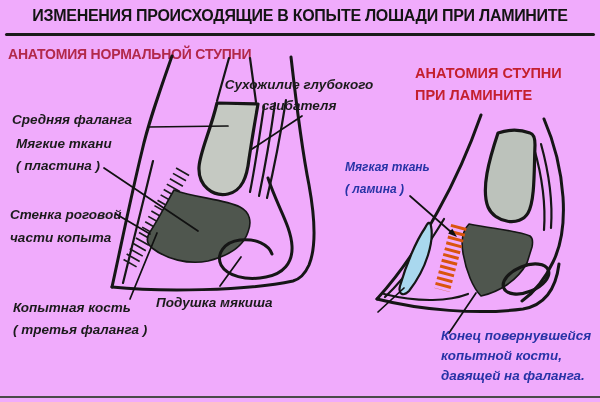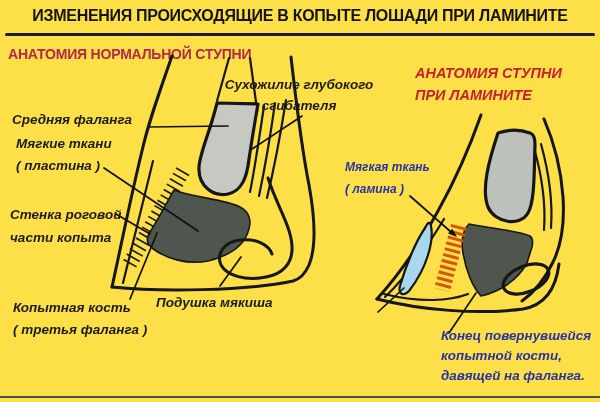--- a/index.html
+++ b/index.html
@@ -1,31 +1,31 @@
 <!DOCTYPE html>
 <html><head>
 <meta charset="utf-8">
 <style>
   html,body{margin:0;padding:0;}
   .stage{
     position:relative;width:600px;height:402px;overflow:hidden;
-    background:#fde047;
+    background:#f0abfc;
     font-family:"Liberation Sans", sans-serif;
   }
   .abs{position:absolute;}
   .title{
     left:0;top:7px;width:600px;text-align:center;
     font-size:16px;font-weight:bold;letter-spacing:-0.3px;color:#141414;
     white-space:nowrap;
   }
   .hr-line{left:5px;top:33px;width:590px;height:3px;background:#1a1a1a;border-radius:2px;}
   .bottom-line{left:0;top:396px;width:600px;height:2px;background:#4a4a4a;}
   .heading{font-weight:bold;white-space:nowrap;}
   .heading-left{left:8px;top:46px;font-size:14px;letter-spacing:-0.2px;color:#b2294a;}
-  .heading-right{left:415px;top:63px;font-size:14.5px;line-height:21.5px;color:#c4202e;text-align:left;font-style:italic;}
+  .heading-right{left:415px;top:63px;font-size:14.5px;line-height:21.5px;color:#c4202e;text-align:left;}
   .lbl{font-weight:bold;color:#1b1b1b;font-size:13.5px;line-height:22px;white-space:nowrap;}
   .lbl .ln{display:block;font-style:italic;}
   .lbl-blue{color:#2733a6;}
   .lbl-tendon{left:210px;top:74px;width:178px;text-align:center;line-height:21px;}
   .lbl-middle-phalanx{left:12px;top:109px;}
   .lbl-soft-tissue{left:16px;top:133px;}
   .lbl-horn-wall{left:10px;top:203px;line-height:23px;}
   .lbl-coffin-bone{left:13px;top:297px;line-height:21.5px;}
   .lbl-cushion{left:156px;top:292px;}
   .lbl-lamina{left:345px;top:156px;line-height:22px;font-size:12px;}

